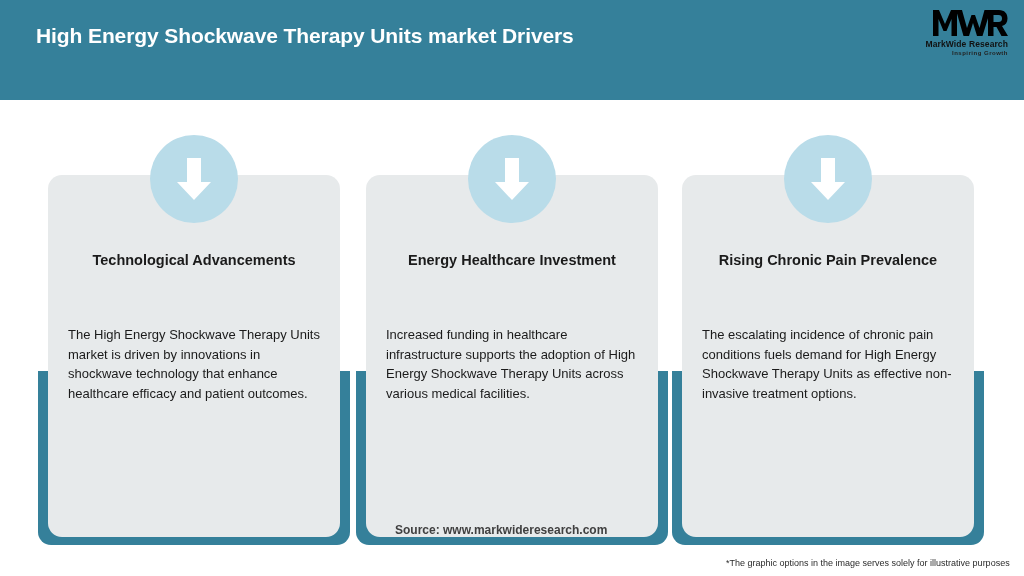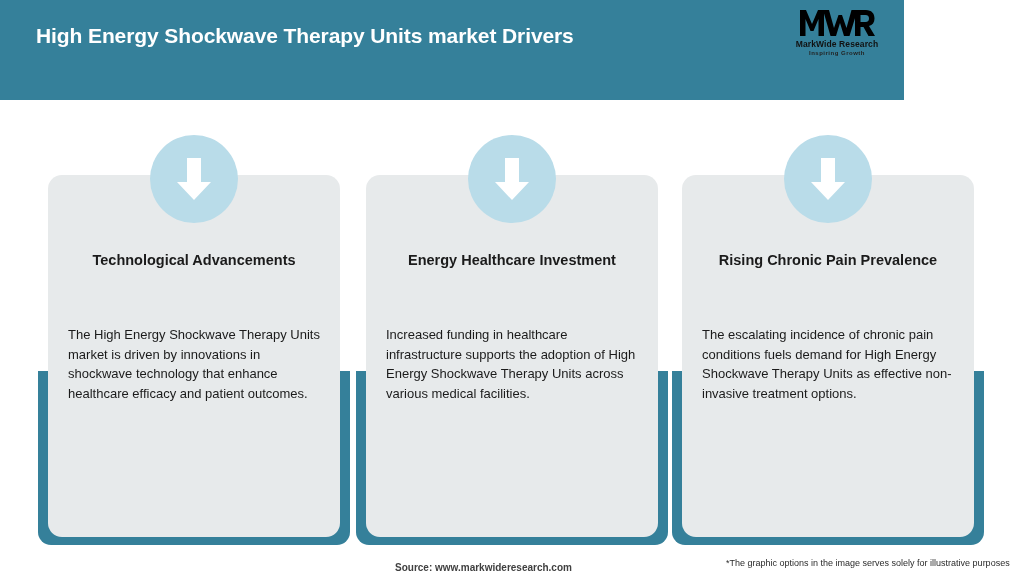--- a/index.html
+++ b/index.html
@@ -13,21 +13,21 @@
     font-family: "Liberation Sans", sans-serif;
     overflow: hidden;
     position: relative;
   }
 
   
   .header {
     position: absolute;
     left: 0;
     top: 0;
-    width: 904px;
+    width: 1024px;
     height: 100px;
     background: #35809A;
   }
   .header-title {
     position: absolute;
     left: 36px;
     top: 24px;
     font-size: 21px;
     font-weight: bold;
     color: #ffffff;
@@ -35,21 +35,21 @@
     white-space: nowrap;
   }
 
   
   .logo {
     position: absolute;
     right: 16px;
     top: 8px;
     width: 102px;
     height: 52px;
-    text-align: center;
+    text-align: right;
   }
   .logo-mark {
     display: block;
     margin: 0 auto;
     line-height: 0;
   }
   .logo-name {
     display: block;
     font-size: 8.5px;
     font-weight: bold;
@@ -142,22 +142,22 @@
     text-align: left;
     font-size: 13px;
     color: #1b1b1b;
     line-height: 19.5px;
   }
 
   
   .footer-source {
     position: absolute;
     left: 395px;
-    top: 562px;
-    font-size: 10px;
+    top: 523px;
+    font-size: 12px;
     font-weight: bold;
     color: #404040;
     white-space: nowrap;
   }
   .footer-disclaimer {
     position: absolute;
     left: 726px;
     top: 558px;
     font-size: 9px;
     color: #2b2b2b;

